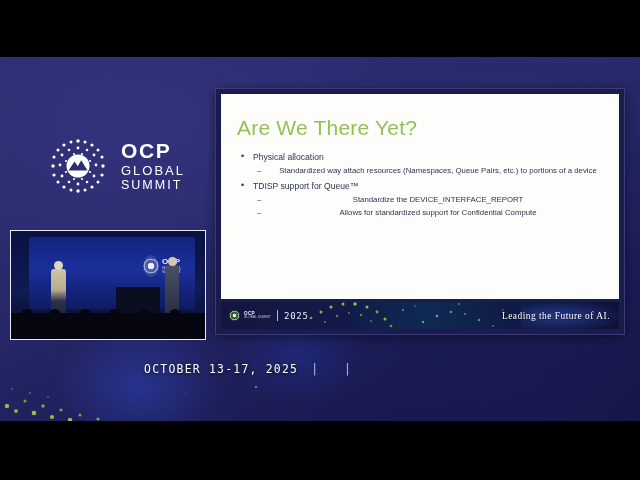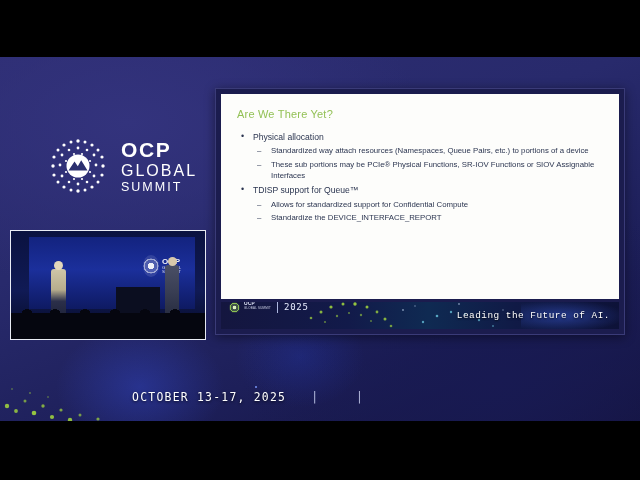--- a/index.html
+++ b/index.html
@@ -54,21 +54,21 @@
          overflow:hidden;pointer-events:none;}
   #swirl svg{display:block;}
 
   
   #logo{position:absolute;left:46px;top:133px;width:150px;height:66px;
         display:flex;align-items:center;gap:11px;z-index:12;}
   #logo-mark{position:relative;width:64px;height:64px;flex:0 0 64px;}
   #logo-mark svg{display:block;}
   #logo-words{display:flex;flex-direction:column;line-height:1;color:#fff;}
   #logo-words .l1{font-size:21px;font-weight:bold;letter-spacing:1.6px;}
-  #logo-words .l2{font-size:16px;letter-spacing:2.0px;margin-top:3px;}
+  #logo-words .l2{font-size:13px;letter-spacing:2.0px;margin-top:3px;}
   #logo-words .l3{font-size:12.5px;letter-spacing:2.0px;margin-top:2px;}
 
   
   #video{position:absolute;left:10px;top:230px;width:196px;height:110px;
          border:1.5px solid #e9ecf5;box-sizing:border-box;overflow:hidden;z-index:14;
          background:linear-gradient(180deg,#0a1240 0%,#101a55 55%,#060a22 100%);}
   #v-backdrop{left:18px;top:6px;right:10px;bottom:30px;position:absolute;
               background:linear-gradient(180deg,#13237f 0%,#1b2f9b 45%,#0e1a62 100%);}
   #v-dots{position:absolute;inset:0;
     background-image:
@@ -109,56 +109,56 @@
       radial-gradient(9px 8px at 104px 8px,#05060f 60%,transparent 62%),
       radial-gradient(9px 8px at 134px 8px,#05060f 60%,transparent 62%),
       radial-gradient(9px 8px at 164px 8px,#05060f 60%,transparent 62%);}
 
   
   #slide{position:absolute;left:215px;top:88px;width:410px;height:247px;z-index:16;
          background:#1b1c4e;border:1px solid #3a3b78;box-sizing:border-box;
          box-shadow:0 2px 10px rgba(0,0,0,.45);}
   #slide-body{position:absolute;left:5px;top:5px;right:5px;height:205px;
               background:#fdfdfb;box-sizing:border-box;padding:14px 14px 0 14px;}
-  #slide-title{color:#8cc152;font-size:11px;font-weight:normal;letter-spacing:.2px;
-               margin:0 0 11px 2px;font-family:"Liberation Sans",sans-serif;color:#93c156;}
+  #slide-title{color:#8cc152;font-size:21px;font-weight:normal;letter-spacing:.2px;
+               margin:8px 0 11px 2px;font-family:"Liberation Sans",sans-serif;color:#93c156;}
   ul.lvl1{list-style:none;margin:0;padding:0;}
   ul.lvl1 > li.b1{position:relative;padding-left:18px;color:#2b3550;
                   font-size:8.6px;line-height:1.42;margin-bottom:3px;}
   ul.lvl1 > li.b1::before{content:"•";position:absolute;left:6px;top:-1px;
                   color:#2b3550;font-size:9px;}
   ul.lvl2{list-style:none;margin:2px 0 3px 0;padding:0;}
   ul.lvl2 > li.b2{position:relative;padding-left:18px;color:#2b3550;
-                  font-size:7.8px;line-height:1.46;margin-bottom:2px;}
+                  font-size:7.8px;line-height:1.46;margin-bottom:2px;text-align:center;}
   ul.lvl2 > li.b2::before{content:"–";position:absolute;left:4px;top:0;color:#2b3550;font-size:7.8px;}
 
   
   #slide-footer{position:absolute;left:5px;right:5px;bottom:5px;height:27px;
         background:linear-gradient(90deg,#14163f 0%,#121a4a 32%,#0f2a52 52%,#101a46 74%,#0d1238 100%);
         overflow:hidden;}
   #sf-swirl{position:absolute;left:82px;top:-4px;width:250px;height:34px;pointer-events:none;}
   #sf-glow{position:absolute;left:300px;top:0;width:210px;height:27px;
       background:radial-gradient(ellipse 90px 22px at 40px 14px, rgba(70,110,255,.40) 0%, rgba(70,110,255,0) 72%);}
-  #sf-left{position:absolute;left:8px;top:0;height:27px;display:flex;align-items:flex-start;gap:4px;z-index:3;}
+  #sf-left{position:absolute;left:8px;top:0;height:27px;display:flex;align-items:center;gap:4px;z-index:3;}
   #sf-ocp-ring{width:11px;height:11px;border-radius:50%;
       background:radial-gradient(circle,#dff4c0 0 24%,rgba(150,200,90,.35) 26% 48%,#8cc152 50% 62%,rgba(140,193,82,.18) 64% 100%);}
   #sf-ocp-words{display:flex;flex-direction:column;line-height:1;color:#e8ecff;}
   #sf-ocp-words b{font-size:4.6px;letter-spacing:.35px;}
   #sf-ocp-words i{font-size:2.9px;font-style:normal;letter-spacing:.25px;opacity:.85;}
   #sf-div{width:1px;height:11px;background:#aeb8e0;margin:0 2px;}
   #sf-year{color:#e9edff;font-size:9px;letter-spacing:.8px;
            font-family:"DejaVu Sans Mono",monospace;}
   #sf-tag{position:absolute;right:9px;top:0;height:27px;display:flex;align-items:center;z-index:3;
           color:#ffffff;font-size:9.4px;letter-spacing:.5px;
-          font-family:Liberation Mono, monospace;
+          font-family:Liberation Serif, serif;
           text-shadow:0 1px 2px rgba(0,0,0,.8);}
 
   
   #banner{position:absolute;left:0;top:362px;width:508px;height:42px;z-index:18;
-          display:flex;align-items:flex-end;justify-content:center;gap:12px;}
+          display:flex;align-items:flex-start;justify-content:center;gap:0;}
   #banner .bt{color:#ffffff;font-size:11.4px;letter-spacing:1.25px;
               font-family:"DejaVu Sans Mono",monospace;
               text-shadow:0 1px 3px rgba(0,0,0,.75);white-space:nowrap;}
   #banner .sep{color:#cfd6f5;font-size:11.4px;margin:0 13px;opacity:.85;
                font-family:"DejaVu Sans Mono",monospace;}
 </style>
 </head>
 <body>
 
 <div id="stage">
@@ -295,28 +295,27 @@
 
   <div id="slide">
     <div id="slide-body">
       <h1 id="slide-title">Are We There Yet?</h1>
 
       <ul class="lvl1">
         <li class="b1">
           <span>Physical allocation</span>
           <ul class="lvl2">
             <li class="b2">Standardized way attach resources (Namespaces, Queue Pairs, etc.) to portions of a device</li>
-            <li class="b2">These sub portions may be PCIe® Physical Functions, SR-IOV Functions or SIOV Assignable Interfaces</li>
           </ul>
         </li>
         <li class="b1">
           <span>TDISP support for Queue™</span>
           <ul class="lvl2">
+            <li class="b2">Standardize the DEVICE_INTERFACE_REPORT</li>
             <li class="b2">Allows for standardized support for Confidential Compute</li>
-            <li class="b2">Standardize the DEVICE_INTERFACE_REPORT</li>
           </ul>
         </li>
       </ul>
     </div>
 
     <div id="slide-footer">
       <div id="sf-glow"></div>
       <div id="sf-swirl">
         <svg width="250" height="34" viewBox="0 0 250 34" aria-hidden="true">
           <g fill="#9ccf3f">

